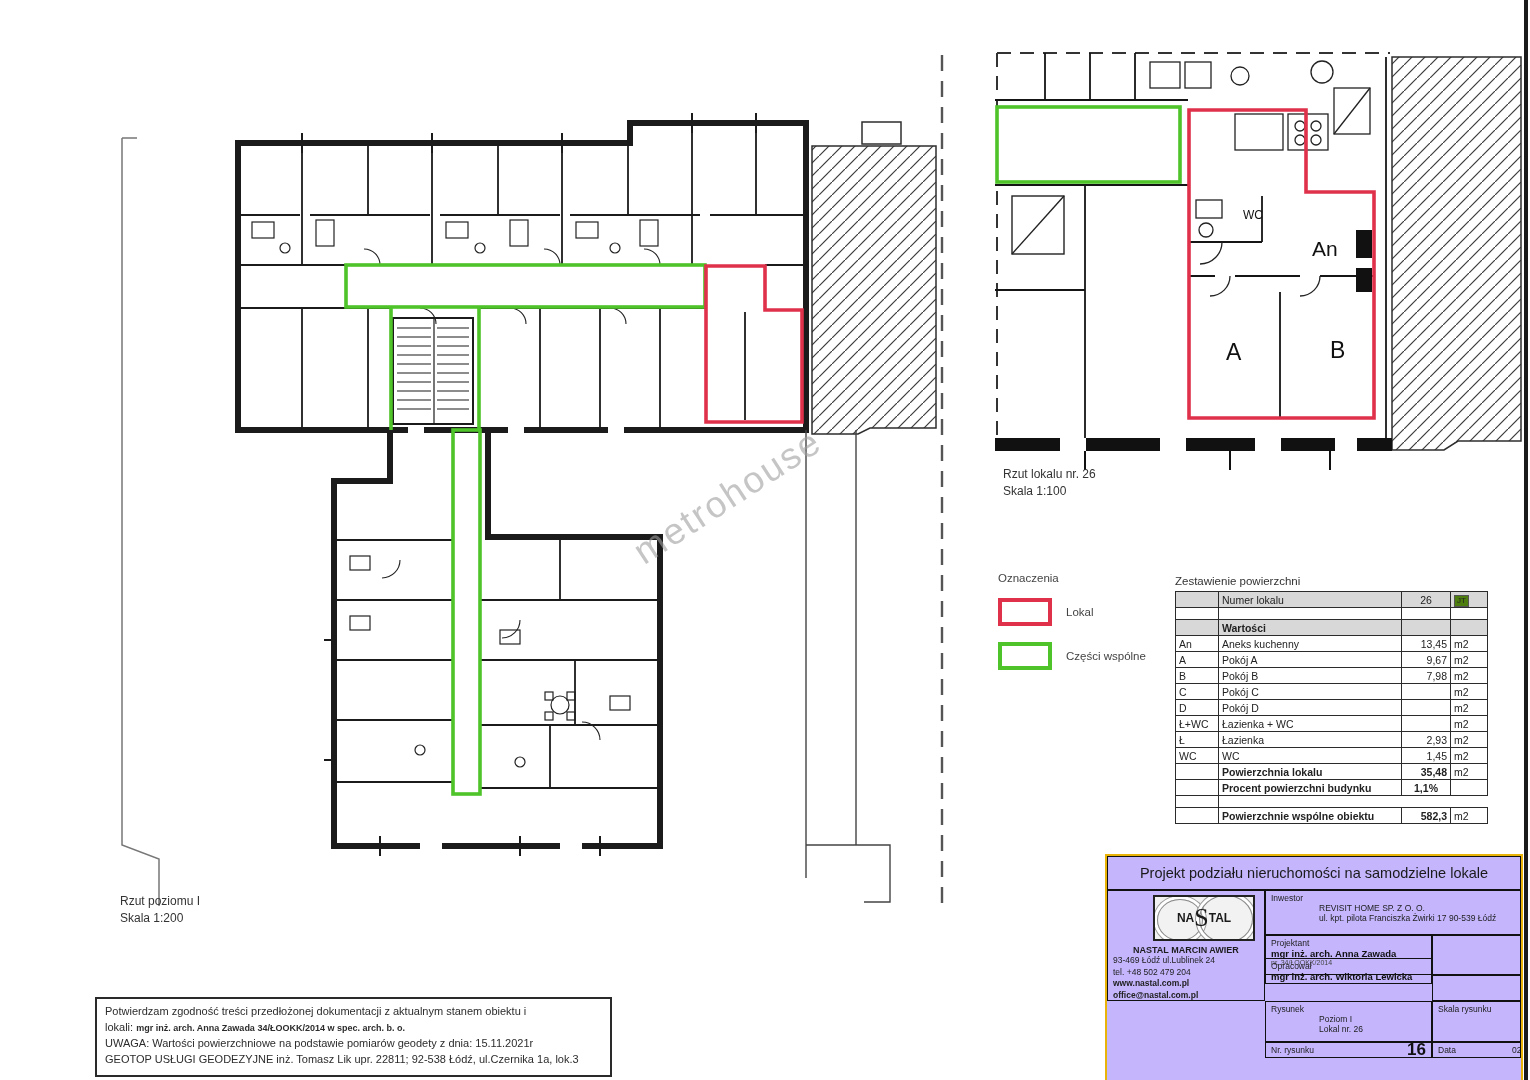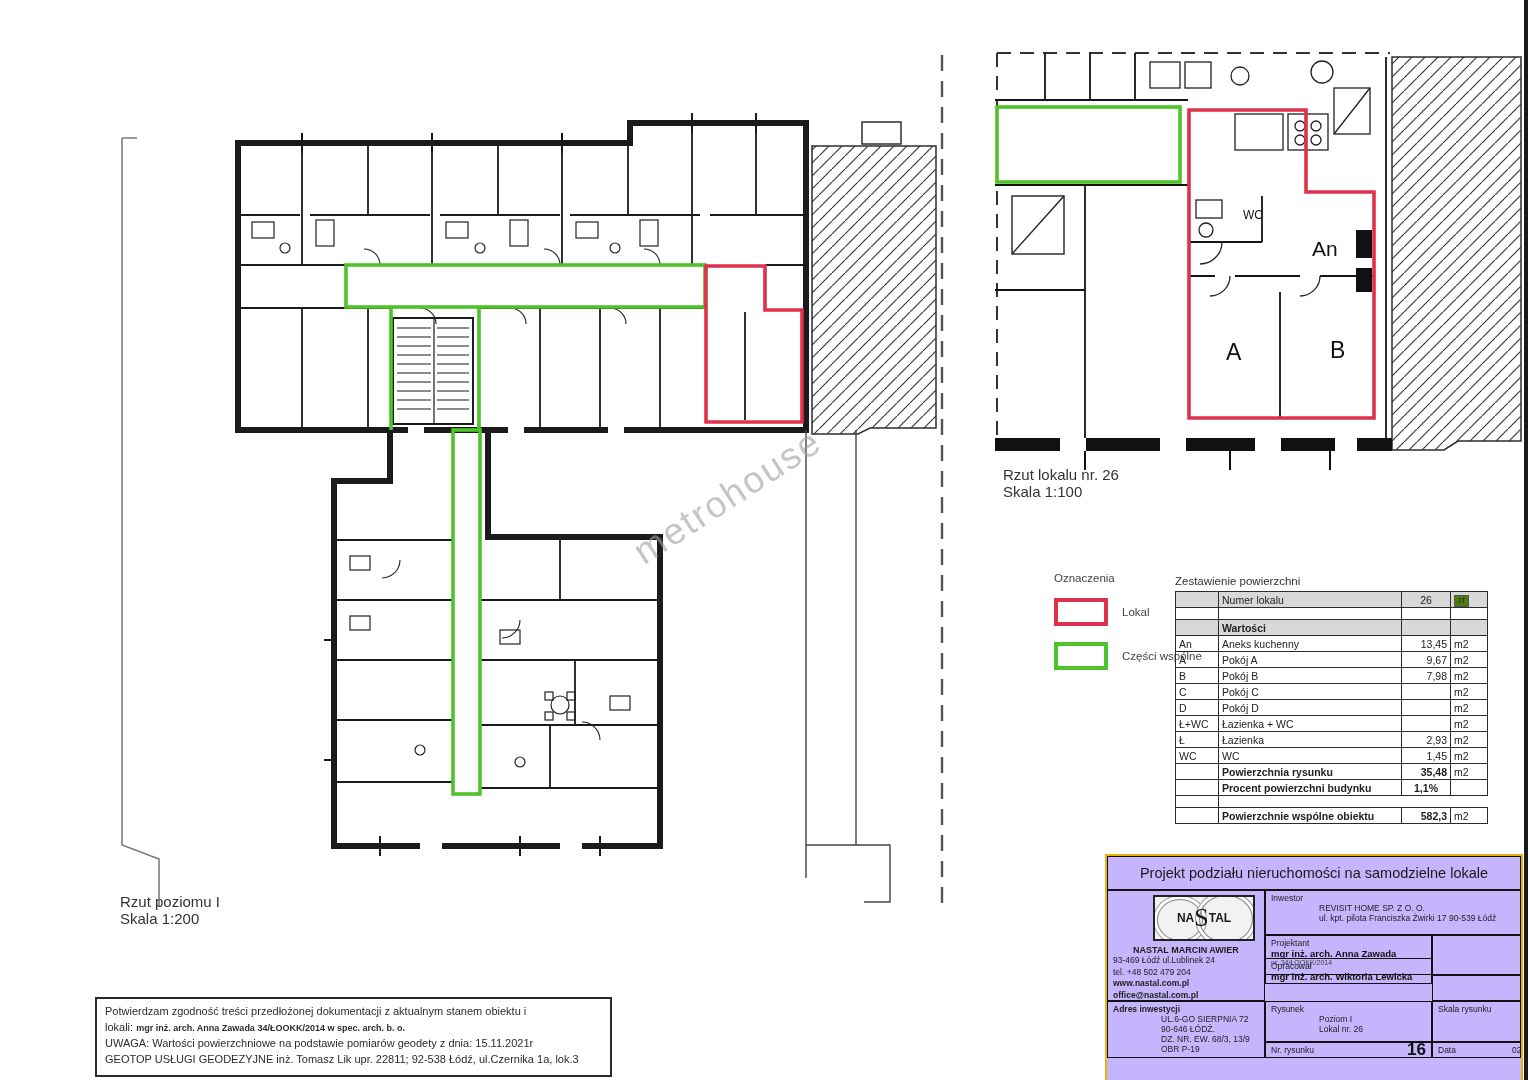--- a/index.html
+++ b/index.html
@@ -9,25 +9,25 @@
   }
   .plansvg{position:absolute;left:0;top:0;width:1530px;height:1080px;}
   
   .watermark{
     position:absolute;left:636px;top:452px;width:280px;height:120px;
     transform:rotate(-33deg);transform-origin:center;
     font-size:37px;color:#9f9f9f;opacity:.6;letter-spacing:2px;
     font-family:"Liberation Sans",sans-serif;
   }
   
-  .caption{position:absolute;font-size:15px;color:#333;line-height:17px;}
+  .caption{position:absolute;font-size:12px;color:#333;line-height:17px;}
   .cap-main{left:120px;top:893px;}
   .cap-detail{left:1003px;top:466px;}
   
-  .legend{position:absolute;left:1054px;top:572px;}
+  .legend{position:absolute;left:998px;top:572px;}
   .legend-title{font-size:11.5px;color:#444;margin-bottom:14px;}
   .legend-row{display:flex;align-items:center;margin-bottom:16px;}
   .swatch{width:46px;height:20px;background:#fff;margin-right:14px;}
   .swatch.red{border:4px solid #e0314b;}
   .swatch.green{border:4px solid #4ec32a;}
   .legend-label{font-size:11.5px;color:#444;}
   
   .areatable-wrap{position:absolute;left:1175px;top:575px;width:320px;}
   .areatable-title{font-size:11.5px;color:#333;margin-bottom:4px;}
   table.areatable{border-collapse:collapse;table-layout:fixed;}
@@ -354,21 +354,21 @@
           <td class="u">m2</td>
         </tr>
     <tr>
           <td class="c">WC</td>
           <td class="n">WC</td>
           <td class="v">1,45</td>
           <td class="u">m2</td>
         </tr>
     <tr>
       <td class="c"></td>
-          <td class="n bold">Powierzchnia rysunku</td>
+          <td class="n bold">Powierzchnia lokalu</td>
           <td class="v bold">35,48</td>
           <td class="u">m2</td>
     </tr>
     <tr>
       <td class="c"></td>
           <td class="n bold">Procent powierzchni budynku</td>
           <td class="v bold center">1,1%</td>
           <td class="u"></td>
     </tr>
     <tr class="gap">
@@ -404,26 +404,20 @@
         <span class="logo-tal">TAL</span>
     </div>
     <div class="co-name">NASTAL MARCIN AWIER</div>
     <div class="co-line">93-469 Łódź ul.Lublinek 24</div>
     <div class="co-line">tel. +48 502 479 204</div>
     <div class="co-line b">www.nastal.com.pl</div>
     <div class="co-line b">office@nastal.com.pl</div>
 
   </div>
 
-  <div class="tb-cell tb-address">
-    <div class="cell-label bold">Adres inwestycji</div>
-    <div class="cell-line">UL.6-GO SIERPNIA 72</div>
-    <div class="cell-line">90-646 ŁÓDŹ.</div>
-    <div class="cell-line">DZ. NR. EW. 68/3, 13/9 OBR P-19</div>
-  </div>
 
   <div class="tb-cell tb-inwestor">
     <div class="cell-label">Inwestor</div>
     <div class="cell-line">REVISIT HOME SP. Z O. O.</div>
     <div class="cell-line">ul. kpt. pilota Franciszka Żwirki 17  90-539 Łódź</div>
   </div>
 
   <div class="tb-cell tb-projektant">
     <div class="cell-label">Projektant</div>
     <div class="cell-name">mgr inż. arch. Anna Zawada</div>

